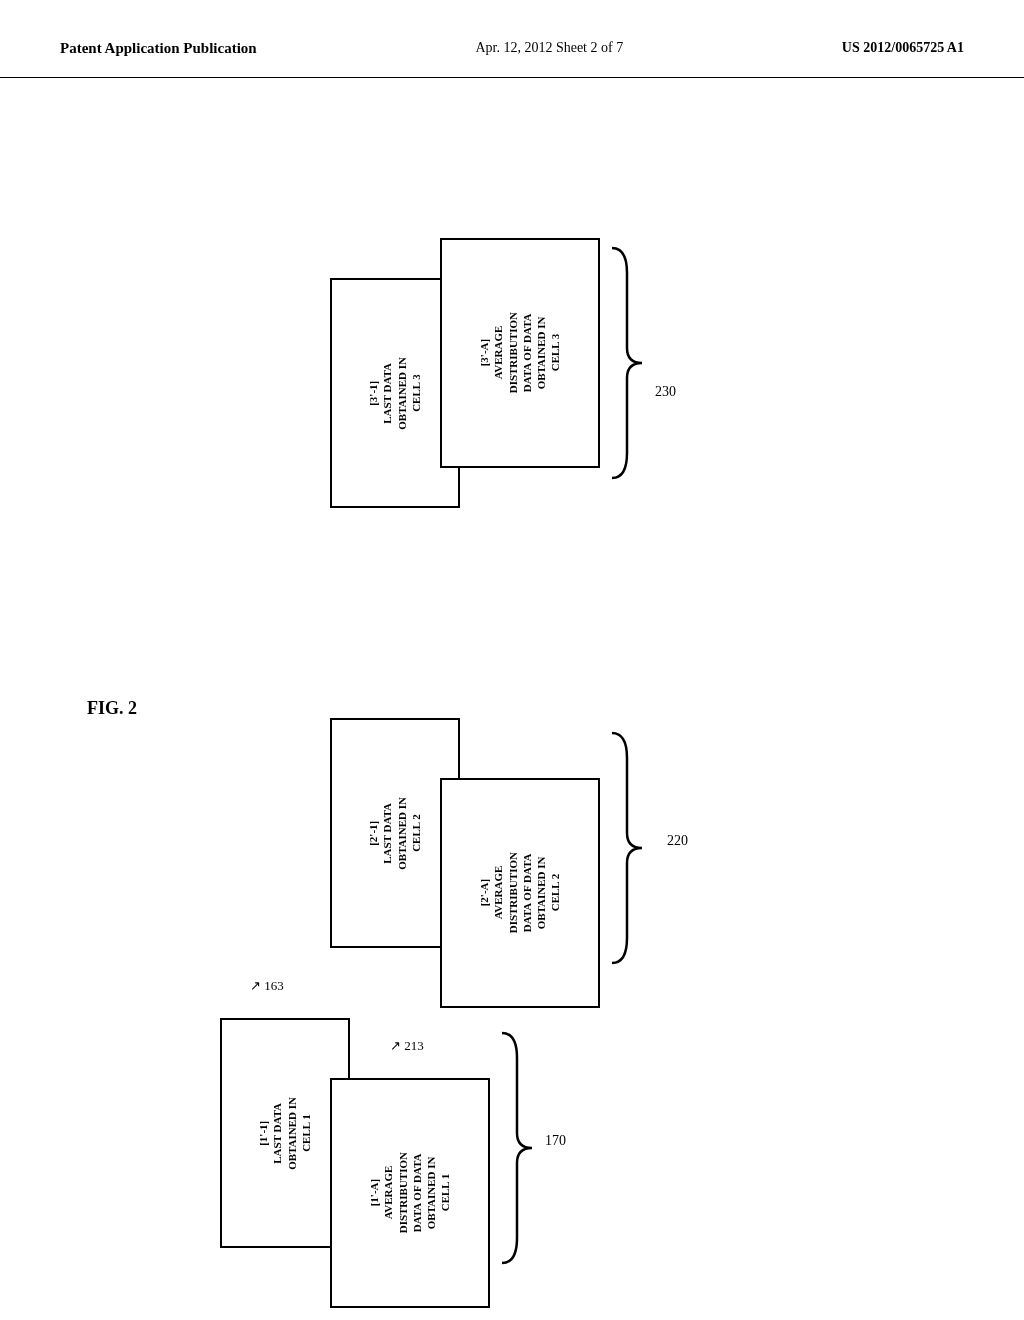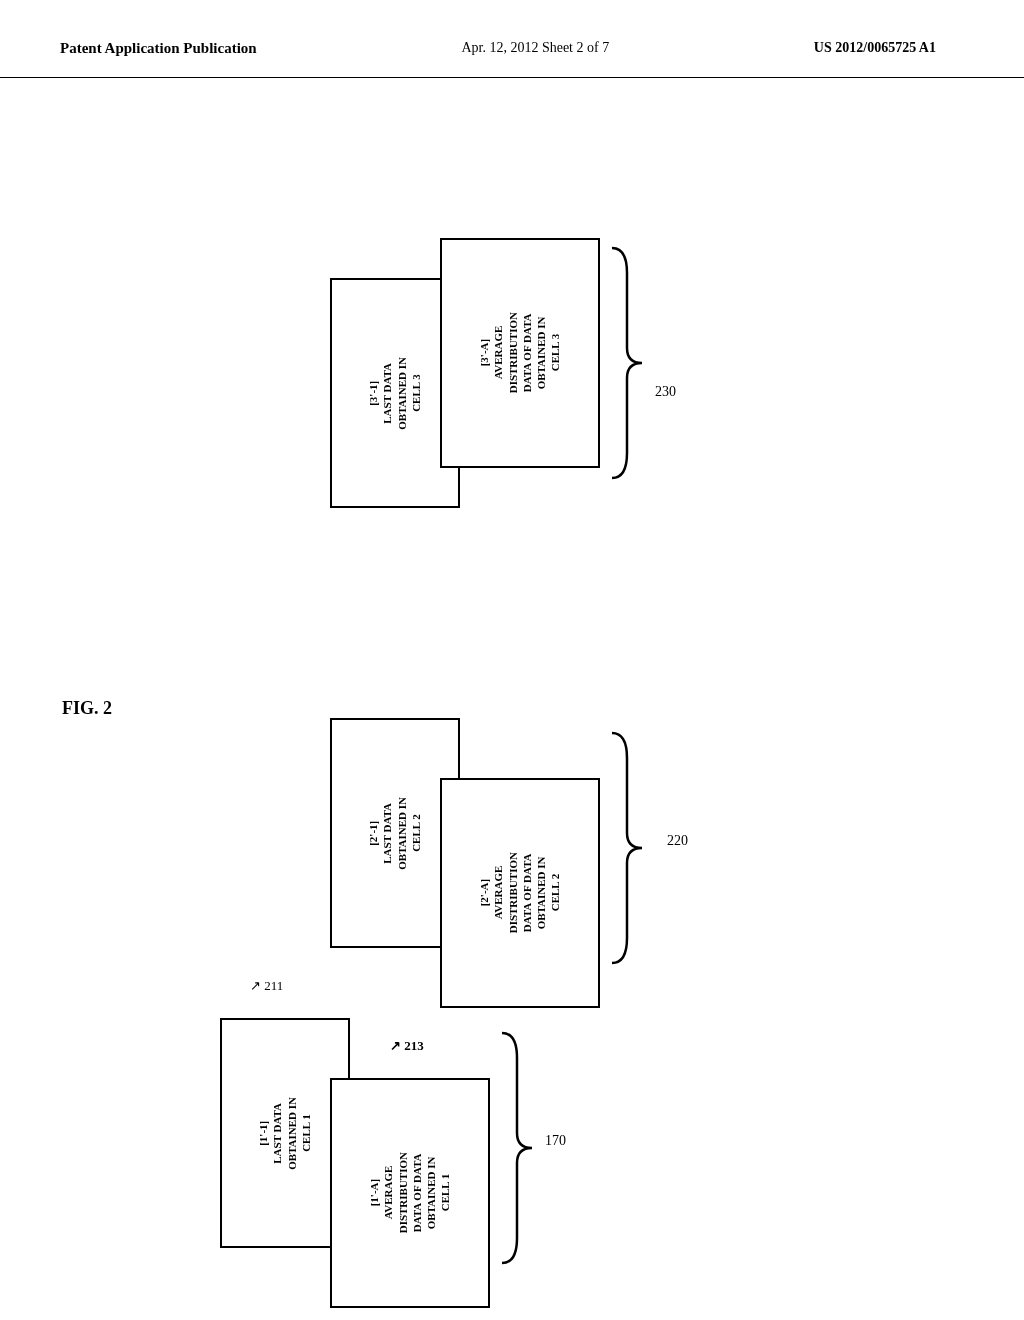--- a/index.html
+++ b/index.html
@@ -9,21 +9,21 @@
       width: 1024px;
       height: 1320px;
       position: relative;
       overflow: hidden;
     }
 
     .page-header {
       display: flex;
       justify-content: space-between;
       align-items: flex-start;
-      padding: 40px 88px 20px 60px;
+      padding: 40px 60px 20px 60px;
       border-bottom: 1px solid #000;
     }
 
     .header-left {
       font-weight: bold;
       font-size: 15px;
     }
 
     .header-center {
       font-size: 14px;
@@ -33,20 +33,21 @@
     .header-right {
       font-size: 14px;
       font-weight: bold;
     }
 
     .fig-label {
       position: absolute;
       font-size: 18px;
       font-weight: bold;
       writing-mode: horizontal-tb;
+      margin-left: 25px;
     }
 
     .diagram-area {
       position: relative;
       width: 100%;
       height: 1240px;
     }
 
     
     .data-box {
@@ -82,24 +83,24 @@
 
   <div class="data-box" style="left: 220px; top: 940px; width: 130px; height: 230px;">
     <div class="box-text">[1'-1]<br>LAST DATA<br>OBTAINED IN<br>CELL 1</div>
   </div>
 
   <div class="data-box" style="left: 330px; top: 1000px; width: 160px; height: 230px; background:#fff; z-index:2;">
     <div class="box-text">[1'-A]<br>AVERAGE<br>DISTRIBUTION<br>DATA OF DATA<br>OBTAINED IN<br>CELL 1</div>
   </div>
 
   <div style="position:absolute; left:250px; top:900px; font-size:13px;">
-    ↗ <span>211</span>
+    ↗ <span>163</span>
   </div>
 
-  <div style="position:absolute; left:390px; top:960px; font-size:13px;font-weight:bold;">
+  <div style="position:absolute; left:390px; top:960px; font-size:13px;">
     ↗ <span>213</span>
   </div>
 
   <svg style="position:absolute; left:492px; top:950px; width:50px; height:240px;" viewBox="0 0 50 240">
     <path d="M10,5 Q25,5 25,30 L25,105 Q25,120 40,120 Q25,120 25,135 L25,210 Q25,235 10,235" fill="none" stroke="#000" stroke-width="2.5"></path>
   </svg>
   <div style="position:absolute; left:545px; top:1055px; font-size:14px;">170</div>
 
   <div class="data-box" style="left: 330px; top: 640px; width: 130px; height: 230px; background:#fff; z-index:1;">
     <div class="box-text">[2'-1]<br>LAST DATA<br>OBTAINED IN<br>CELL 2</div>

